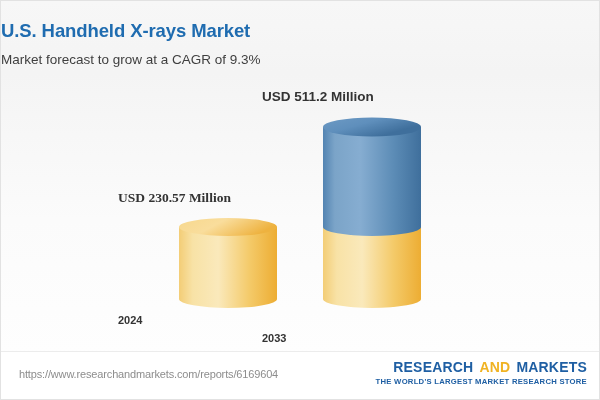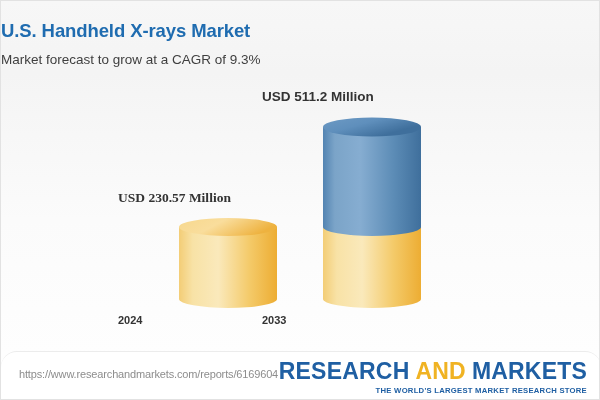--- a/index.html
+++ b/index.html
@@ -80,42 +80,41 @@
 
   
   #footer {
     position: absolute;
     left: 0;
     bottom: 0;
     width: 600px;
     height: 47px;
     border-top: 1px solid #ececec;
     background: #ffffff;
-    border-radius: 16px;
   }
 
   #footer-url {
     position: absolute;
     left: 18px;
     top: 16px;
     font-size: 11px;
     color: #8d8d8d;
     letter-spacing: -0.15px;
   }
 
   #brand-logo {
     position: absolute;
     right: 14px;
     top: 8px;
     text-align: right;
     line-height: 1;
   }
 
   #brand-wordmark {
-    font-size: 23px;
+    font-size: 14px;
     font-weight: bold;
     letter-spacing: 0.2px;
     white-space: nowrap;
   }
   #brand-research, #brand-markets { color: #1f5fa3; }
   #brand-and { color: #f0b323; }
 
   #brand-tagline {
     margin-top: 4px;
     font-size: 7.7px;
@@ -190,21 +189,21 @@
           </linearGradient>
         </defs>
 
         <path d="M0,110 L0,182 A49,9 0 0 0 98,182 L98,110 Z" fill="url(#yellowBody2)"></path>
 
         <path d="M0,10 L0,110 A49,9 0 0 0 98,110 L98,10 Z" fill="url(#blueBody)"></path>
 
         <ellipse cx="49" cy="10" rx="49" ry="9.5" fill="url(#blueTop)"></ellipse>
       </svg>
 
-      <div class="cat-label" style="left:-61px; top:197px;">2033</div>
+      <div class="cat-label" style="left:-61px; top:215px;">2033</div>
     </div>
 
   </div>
 
   <div id="footer">
     <div id="footer-url">https://www.researchandmarkets.com/reports/6169604</div>
 
     <div id="brand-logo">
       <div id="brand-wordmark"><span id="brand-research" style="margin-right: 6px;">RESEARCH</span><span id="brand-and" style="margin-right: 6px;">AND</span><span id="brand-markets">MARKETS</span></div>
       <div id="brand-tagline">THE WORLD'S LARGEST MARKET RESEARCH STORE</div>

